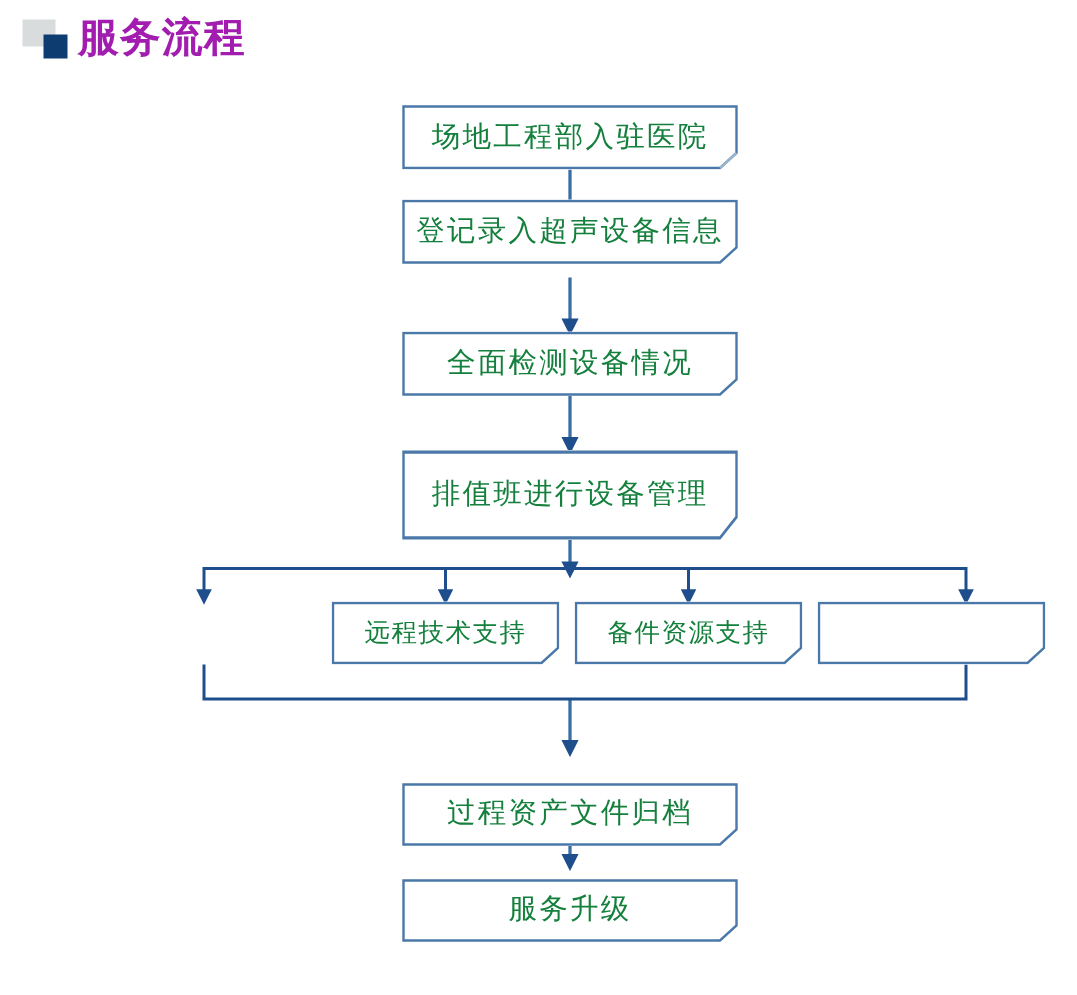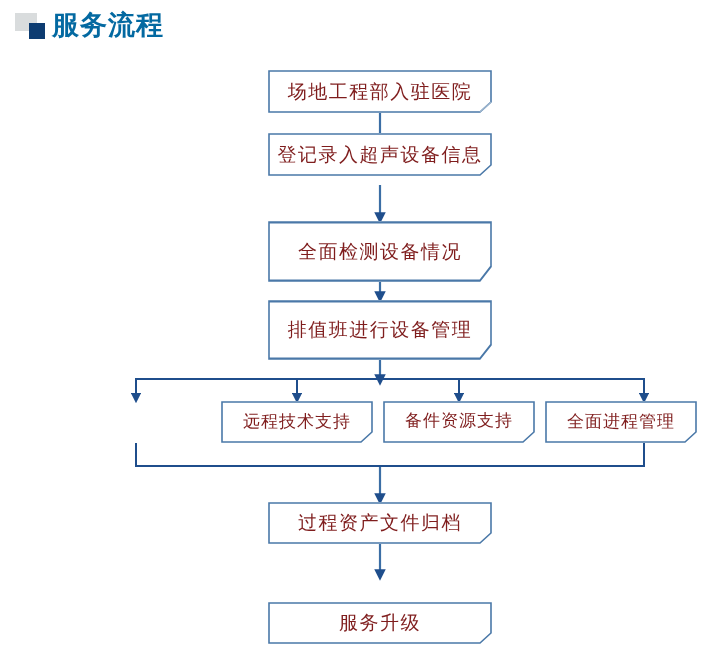--- a/index.html
+++ b/index.html
@@ -46,21 +46,21 @@
     height: 16px;
     background: #0d3c71;
   }
   #header-title {
     position: absolute;
     left: 52px;
     top: 8px;
     font-size: 27px;
     line-height: 34px;
     font-weight: bold;
-    color: #0369a1;
+    color: #a21caf;
     letter-spacing: 1px;
     white-space: nowrap;
   }
 
   
   #flow {
     position: absolute;
     left: 0;
     top: 0;
     width: 718px;
@@ -88,21 +88,21 @@
     left: 0;
     top: 0;
     width: 100%;
     height: 100%;
   }
   .node .node-label {
     position: relative;
     z-index: 2;
     font-size: 19px;
     line-height: 20px;
-    color: #7f1d1d;
+    color: #15803d;
     letter-spacing: 1.5px;
     white-space: nowrap;
     text-align: center;
   }
   .node.small .node-label {
     font-size: 17px;
     letter-spacing: 1px;
   }
 </style>
 </head>
@@ -154,21 +154,21 @@
     <span class="node-label">场地工程部入驻医院</span>
   </div>
 
   <div class="node" style="left:268px; top:133px; width:224px; height:43px;">
     <svg class="node-shape" viewBox="0 0 224 43" preserveAspectRatio="none">
       <path d="M1 1 L223 1 L223 32 L212 42 L1 42 Z" fill="#ffffff" stroke="#4a78a8" stroke-width="1.6"></path>
     </svg>
     <span class="node-label">登记录入超声设备信息</span>
   </div>
 
-  <div class="node" style="left:268px; top:221px; width:224px; height:61px;">
+  <div class="node" style="left:268px; top:221px; width:224px; height:43px;">
     <svg class="node-shape" viewBox="0 0 224 43" preserveAspectRatio="none">
       <path d="M1 1 L223 1 L223 32 L212 42 L1 42 Z" fill="#ffffff" stroke="#4a78a8" stroke-width="1.6"></path>
     </svg>
     <span class="node-label">全面检测设备情况</span>
   </div>
 
   <div class="node" style="left:268px; top:300px; width:224px; height:60px;">
     <svg class="node-shape" viewBox="0 0 224 43" preserveAspectRatio="none">
       <path d="M1 1 L223 1 L223 32 L212 42 L1 42 Z" fill="#ffffff" stroke="#4a78a8" stroke-width="1.6"></path>
     </svg>
@@ -176,41 +176,40 @@
   </div>
 
 
   <div class="node small" style="left:221px; top:401px; width:152px; height:42px;">
     <svg class="node-shape" viewBox="0 0 152 42" preserveAspectRatio="none">
       <path d="M1 1 L151 1 L151 31 L140 41 L1 41 Z" fill="#ffffff" stroke="#4a78a8" stroke-width="1.6"></path>
     </svg>
     <span class="node-label">远程技术支持</span>
   </div>
 
-  <div class="node small" style="left:383px; top:401px; width:152px; height:42px;font-family:Liberation Mono, monospace;">
+  <div class="node small" style="left:383px; top:401px; width:152px; height:42px;">
     <svg class="node-shape" viewBox="0 0 152 42" preserveAspectRatio="none">
       <path d="M1 1 L151 1 L151 31 L140 41 L1 41 Z" fill="#ffffff" stroke="#4a78a8" stroke-width="1.6"></path>
     </svg>
     <span class="node-label">备件资源支持</span>
   </div>
 
   <div class="node small" style="left:545px; top:401px; width:152px; height:42px;">
     <svg class="node-shape" viewBox="0 0 152 42" preserveAspectRatio="none">
       <path d="M1 1 L151 1 L151 31 L140 41 L1 41 Z" fill="#ffffff" stroke="#4a78a8" stroke-width="1.6"></path>
     </svg>
-    <span class="node-label">全面进程管理</span>
-  </div>
-
-  <div class="node" style="left:268px; top:502px; width:224px; height:42px;">
+  </div>
+
+  <div class="node" style="left:268px; top:522px; width:224px; height:42px;">
     <svg class="node-shape" viewBox="0 0 224 42" preserveAspectRatio="none">
       <path d="M1 1 L223 1 L223 31 L212 41 L1 41 Z" fill="#ffffff" stroke="#4a78a8" stroke-width="1.6"></path>
     </svg>
     <span class="node-label">过程资产文件归档</span>
   </div>
 
-  <div class="node" style="left:268px; top:602px; width:224px; height:42px;">
+  <div class="node" style="left:268px; top:586px; width:224px; height:42px;">
     <svg class="node-shape" viewBox="0 0 224 42" preserveAspectRatio="none">
       <path d="M1 1 L223 1 L223 31 L212 41 L1 41 Z" fill="#ffffff" stroke="#4a78a8" stroke-width="1.6"></path>
     </svg>
     <span class="node-label">服务升级</span>
   </div>
 
 </div>
 
 </body></html>

